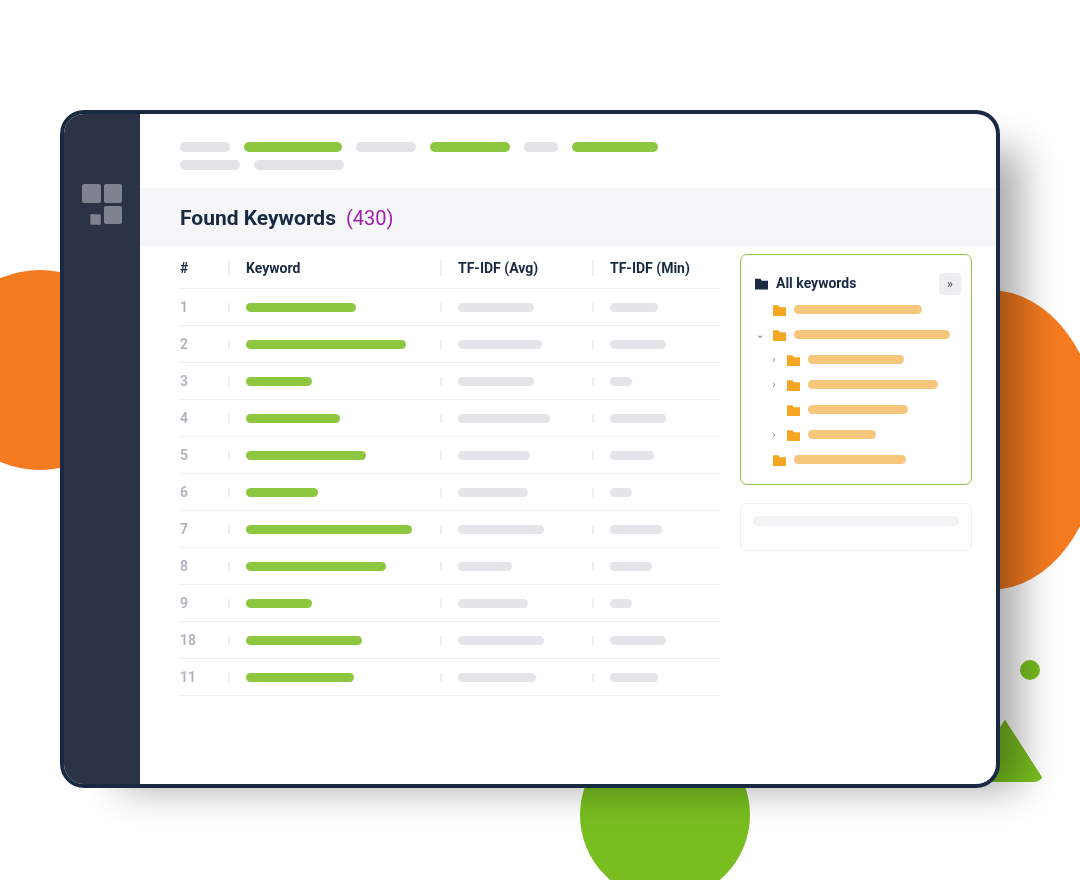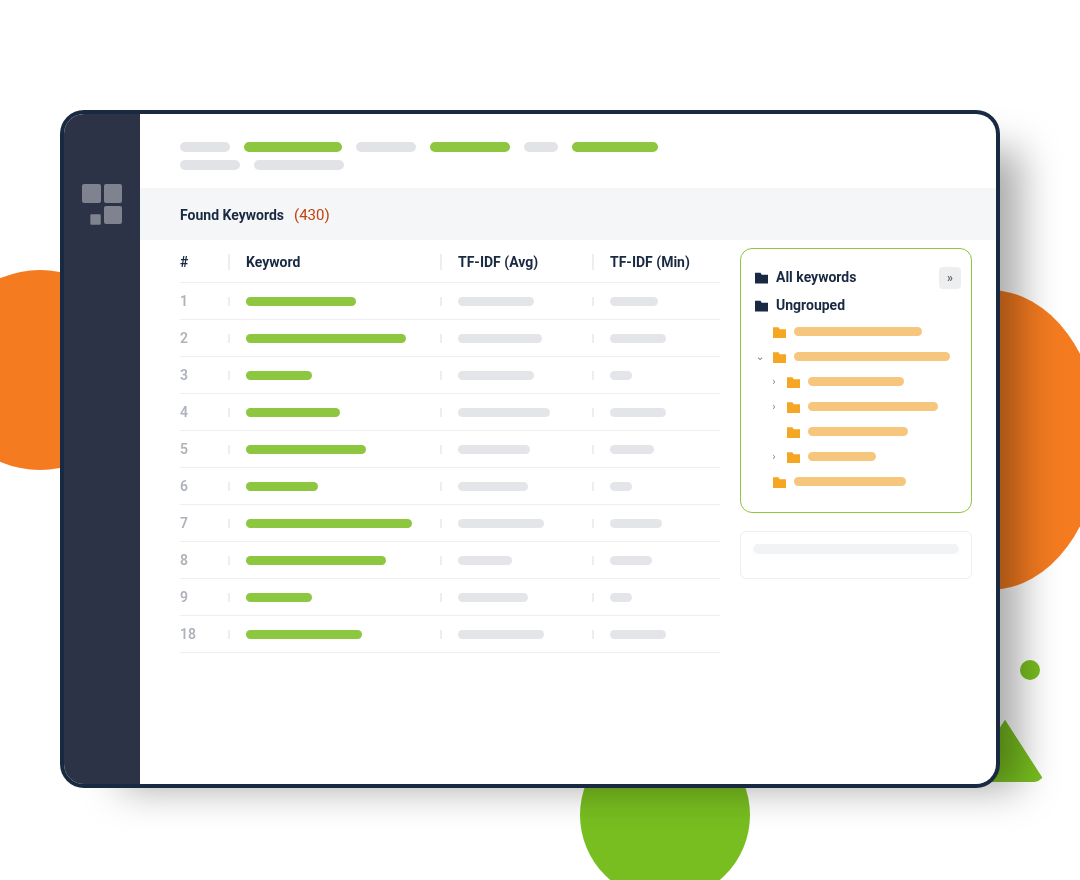--- a/index.html
+++ b/index.html
@@ -18,36 +18,36 @@
 .logo{width:40px;height:40px;display:grid;grid-template-columns:1fr 1fr;grid-template-rows:1fr 1fr;gap:3px}
 .logo-sq{background:#7e838f;border-radius:2px}
 .logo-sq.small{transform:scale(0.55);transform-origin:bottom right}
 .main{flex:1;padding:28px 0 0 0;overflow:hidden}
 .crumbs{padding:0 40px 8px 40px;display:flex;gap:14px;align-items:center;flex-wrap:wrap}
 .crumb{height:10px;border-radius:5px}
 .c-gray{background:#e1e3e6}
 .c-green{background:#8dc63f}
 .c2{padding:0 40px 18px 40px;display:flex;gap:14px}
 .header{background:#f5f6f7;padding:18px 40px 16px 40px;display:flex;align-items:baseline;gap:10px}
-.header-title{font-size:14px;font-weight:700;color:#1a2942}
-.header-count{font-size:15px;color:#c2410c}
+.header-title{font-size:21px;font-weight:700;color:#1a2942}
+.header-count{font-size:20px;color:#a21caf}
 .content{display:flex;padding:0 24px 0 40px;gap:20px}
 .table{flex:1}
 .thead{display:flex;padding:14px 0 12px 0;border-bottom:1px solid #eceef0;font-size:14px;font-weight:700;color:#1a2942}
 .col-num{width:48px}
 .col-kw{flex:1;border-left:2px solid #eceef0;padding-left:16px}
 .col-avg{width:152px;border-left:2px solid #eceef0;padding-left:16px}
 .col-min{width:128px;border-left:2px solid #eceef0;padding-left:16px}
 .trow{display:flex;align-items:center;height:37px;border-bottom:1px solid #eceef0}
 .trow .col-num{color:#aeb3ba;font-size:14px;font-weight:600}
 .bar{height:9px;border-radius:5px}
 .b-green{background:#8dc63f}
 .b-gray{background:#e3e5e8}
 .side-panel{width:232px;padding-top:8px}
-.groups{border:1.5px solid #8dc63f;border-radius:12px;padding:14px 10px 18px 10px}
+.groups{border:1.5px solid #8dc63f;border-radius:7px;padding:14px 10px 12px 10px}
 .grp-row{display:flex;align-items:center;gap:8px;padding:6px 4px;font-size:14px;color:#1a2942;position:relative}
 .grp-row.top{font-weight:700}
 .fold-ic{width:13px;height:13px;background:currentColor;clip-path:polygon(0 18%,42% 18%,52% 32%,100% 32%,100% 100%,0 100%);flex-shrink:0}
 .ic-dark{color:#1a2942}
 .ic-or{color:#f5a623}
 .og-bar{height:9px;background:#f7c67d;border-radius:5px}
 .collapse{width:22px;height:22px;background:#eceef0;border-radius:4px;display:flex;align-items:center;justify-content:center;font-size:12px;color:#666;position:absolute;right:0;top:4px}
 .chev{width:10px;text-align:center;font-size:11px;color:#888;flex-shrink:0}
 .indent{padding-left:18px}
 .bottom-card{margin-top:18px;height:48px;background:#fff;border:1px solid #eceef0;border-radius:6px;padding:12px}
@@ -216,34 +216,42 @@
                 <div class="col-kw">
                   <div class="bar b-green" style="width:116px"></div>
                 </div>
                 <div class="col-avg">
                   <div class="bar b-gray" style="width:86px"></div>
                 </div>
                 <div class="col-min">
                   <div class="bar b-gray" style="width:56px"></div>
                 </div>
               </div>
+              <div class="trow">
+                <div class="col-num">11</div>
+                <div class="col-kw">
+                  <div class="bar b-green" style="width:108px"></div>
+                </div>
+                <div class="col-avg">
+                  <div class="bar b-gray" style="width:78px"></div>
+                </div>
+                <div class="col-min">
+                  <div class="bar b-gray" style="width:48px"></div>
+                </div>
+              </div>
             </div>
     </div>
 
     <div class="side-panel">
       <div class="groups">
         <div class="grp-row top">
           <span class="fold-ic ic-dark"></span>
           <span>All keywords</span>
           <span class="collapse">»</span>
         </div>
-        <div class="grp-row top">
-          <span class="fold-ic ic-dark"></span>
-          <span>Ungrouped</span>
-        </div>
         <div id="grplist">
                 <div class="grp-row ">
                   <span class="chev"></span>
                   <span class="fold-ic ic-or"></span>
                   <span class="og-bar" style="width:128px"></span>
                 </div>
                 <div class="grp-row ">
                   <span class="chev">⌄</span>
                   <span class="fold-ic ic-or"></span>
                   <span class="og-bar" style="width:156px"></span>

